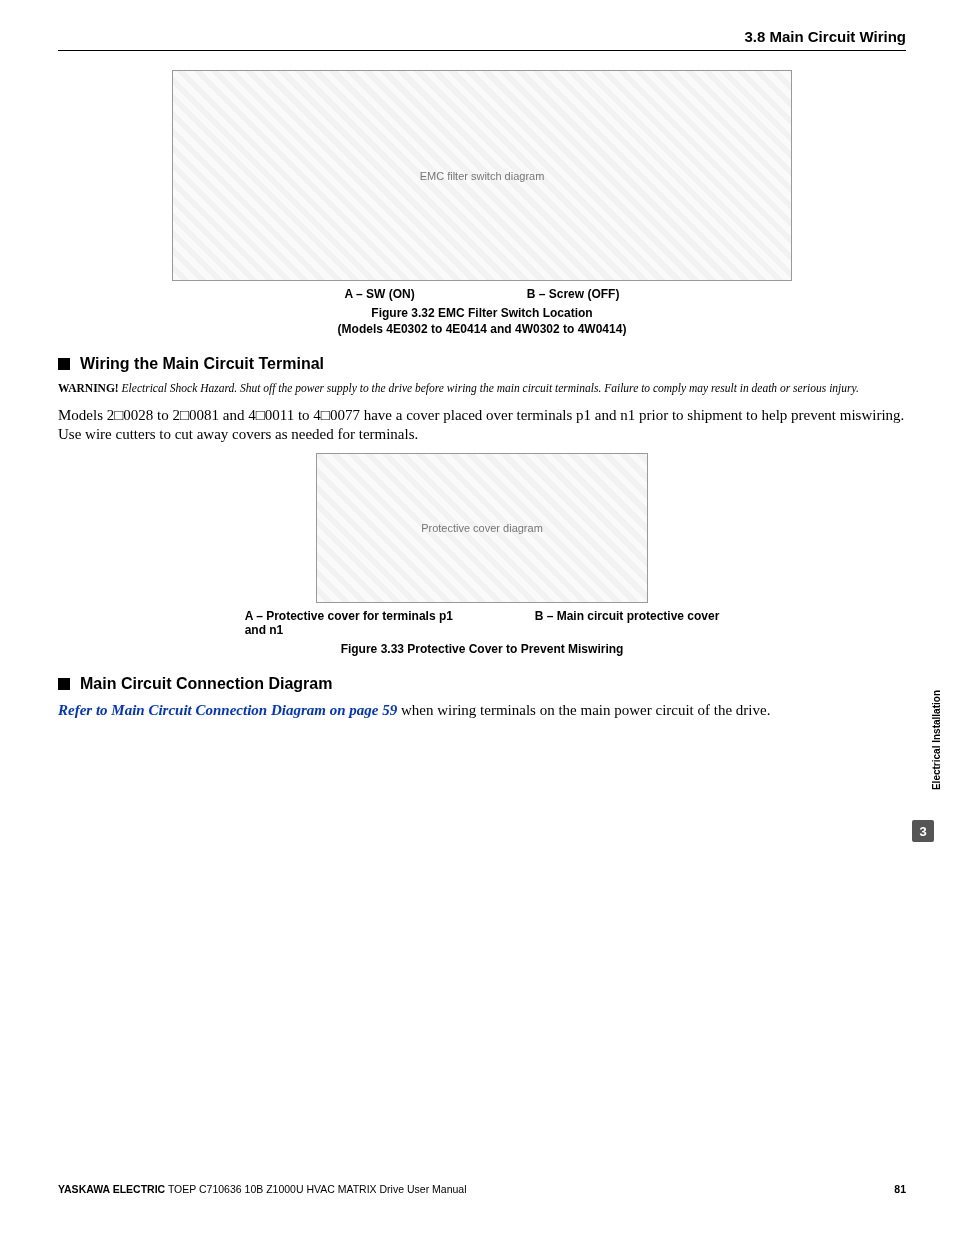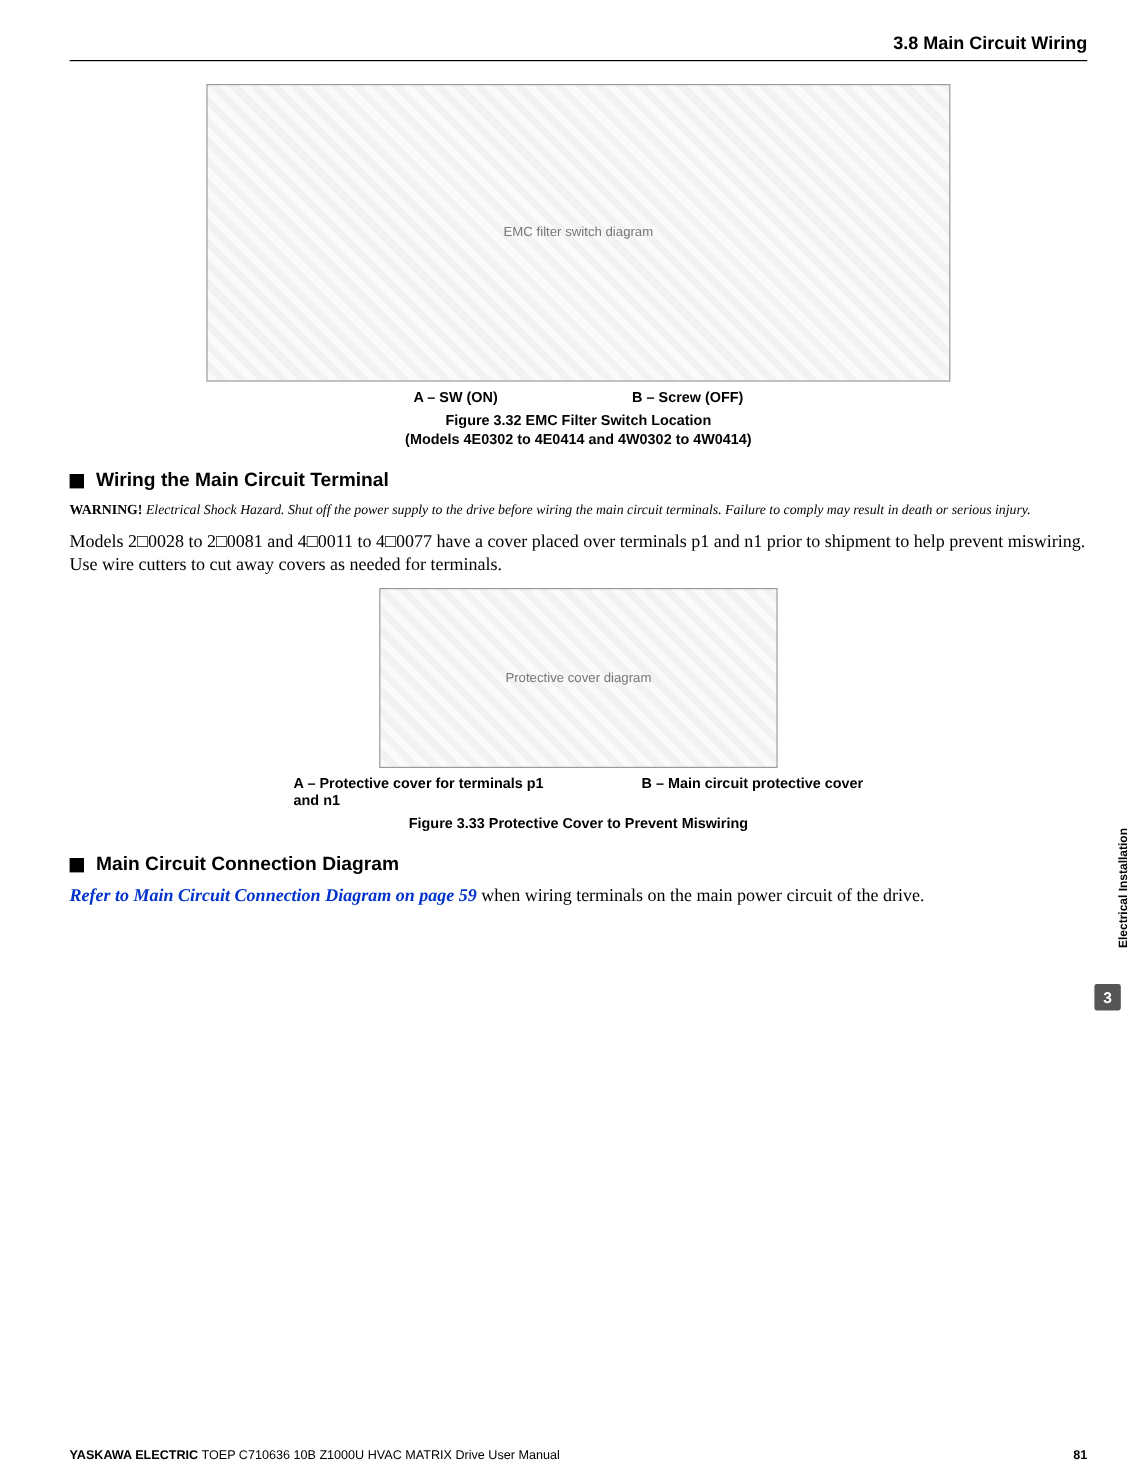--- a/index.html
+++ b/index.html
@@ -42,21 +42,21 @@
     border: 1px solid #999;
     background: repeating-linear-gradient(45deg,#fafafa,#fafafa 6px,#f2f2f2 6px,#f2f2f2 12px);
     margin: 0 auto;
     display: flex;
     align-items: center;
     justify-content: center;
     color: #777;
     font-family: Arial, sans-serif;
     font-size: 11px;
   }
-  .fig1 { width: 620px; height: 248px; }
+  .fig1 { width: 620px; height: 211px; }
   .fig2 { width: 332px; height: 150px; margin-top:6px;}
   .legend-row {
     display: flex;
     justify-content: center;
     gap: 112px;
     font-family: Arial, Helvetica, sans-serif;
     font-weight: bold;
     font-size: 12px;
     margin-top: 6px;
   }
@@ -124,21 +124,21 @@
     top: 690px;
     transform: rotate(-90deg);
     transform-origin: right top;
     font-family: Arial, sans-serif;
     font-weight: bold;
     font-size: 10px;
     white-space: nowrap;
   }
   .footer {
     position: absolute;
-    bottom: 16px;
+    bottom: 40px;
     left: 58px;
     right: 48px;
     display: flex;
     justify-content: space-between;
     font-family: Arial, Helvetica, sans-serif;
     font-size: 10.5px;
   }
   .footer .left .bold { font-weight: bold; }
   .footer .pg { font-weight: bold; }
 </style>

